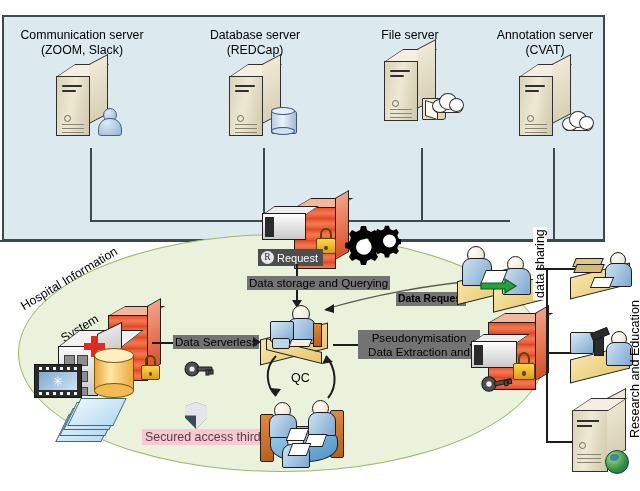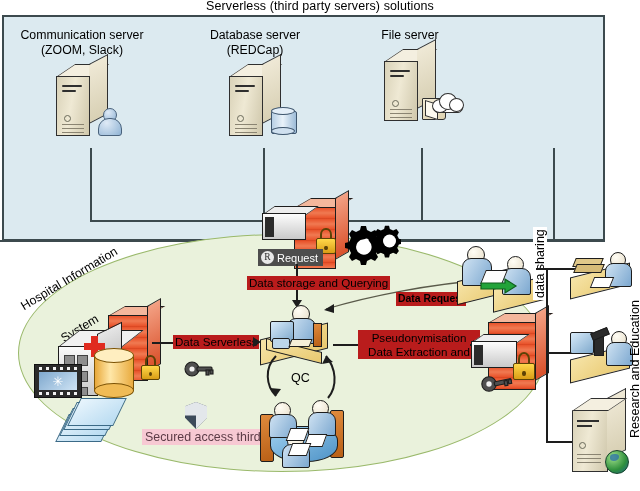--- a/index.html
+++ b/index.html
@@ -70,21 +70,21 @@
   .wire{position:absolute;background:#3c4a4e;}
 
   
   .ellipse{
     position:absolute;left:18px;top:234px;width:528px;height:238px;
     border-radius:50%;
     background:#eaf2dc;border:1.6px solid #9ab96b;box-sizing:border-box;
   }
 
   
-  .lbl{position:absolute;background:#b91c1c;color:#000;font-size:11.6px;line-height:13.5px;
+  .lbl{position:absolute;background:#737373;color:#000;font-size:11.6px;line-height:13.5px;
     padding:0 2px;white-space:nowrap;}
   .lbl.c2{text-align:center;}
   .lbl-b{font-weight:bold;font-size:10.4px;}
   .lbl-pink{background:#f7c9d3;color:#5b3b46;font-size:12.4px;padding:1px 3px;}
   .rot-text{position:absolute;font-size:12px;color:#000;white-space:nowrap;}
 
   
   .fw{position:absolute;}
   .fw .front{position:absolute;left:0;top:9px;
     background:repeating-linear-gradient(180deg,#e8522a 0px,#f07a52 5px,#e8522a 10px,#cf3f1c 11px),
@@ -196,21 +196,20 @@
   .arrow-r{position:absolute;width:0;height:0;border-top:5px solid transparent;
     border-bottom:5px solid transparent;border-left:8px solid #1d1d1d;}
   .arrow-d{position:absolute;width:0;height:0;border-left:5px solid transparent;
     border-right:5px solid transparent;border-top:8px solid #1d1d1d;}
 </style>
 </head>
 <body>
 
 <div id="stage">
 
-  <div class="serverless-title">Serverless (third party servers) solutions</div>
 
   <div class="serverless-box"></div>
 
   <div class="srv-col" style="left:2px;">
     <span class="t1">Communication server</span>
     <span class="t2">(ZOOM, Slack)</span>
     <div class="srv-art">
       <div class="tower">
         <div class="tw-top"></div>
           <div class="tw-side"></div>
@@ -272,20 +271,44 @@
       <div class="ov-folder" style="left:92px;top:49px;"></div>
       <div class="ov-cloud" style="left:100px;top:43px;">
         <div class="cb"></div>
           <div class="c1"></div>
           <div class="c2"></div>
           <div class="c3"></div>
       </div>
     </div>
   </div>
 
+  <div class="srv-col" style="left:465px;">
+    <span class="t1">Annotation server</span>
+    <span class="t2">(CVAT)</span>
+    <div class="srv-art">
+      <div class="tower">
+        <div class="tw-top"></div>
+          <div class="tw-side"></div>
+        <div class="tw-face">
+          <div class="tw-vent" style="top:8px;"></div>
+          <div class="tw-vent" style="top:13px;width:14px;"></div>
+          <div class="tw-dot"></div>
+          <div class="tw-line" style="top:47px;"></div>
+          <div class="tw-line" style="top:51px;"></div>
+          <div class="tw-line" style="top:55px;"></div>
+        </div>
+      </div>
+      <div class="ov-cloud" style="left:95px;top:46px;">
+        <div class="cb"></div>
+          <div class="c1"></div>
+          <div class="c2"></div>
+          <div class="c3"></div>
+      </div>
+    </div>
+  </div>
 
   <div class="wire" style="left:90px;top:148px;width:2px;height:74px;"></div>
   <div class="wire" style="left:263px;top:148px;width:2px;height:74px;"></div>
   <div class="wire" style="left:421px;top:148px;width:2px;height:74px;"></div>
   <div class="wire" style="left:553px;top:148px;width:2px;height:94px;"></div>
   <div class="wire" style="left:90px;top:220px;width:420px;height:2px;"></div>
   <div class="wire" style="left:0px;top:240px;width:605px;height:2px;"></div>
 
   <div class="ellipse"></div>
 

